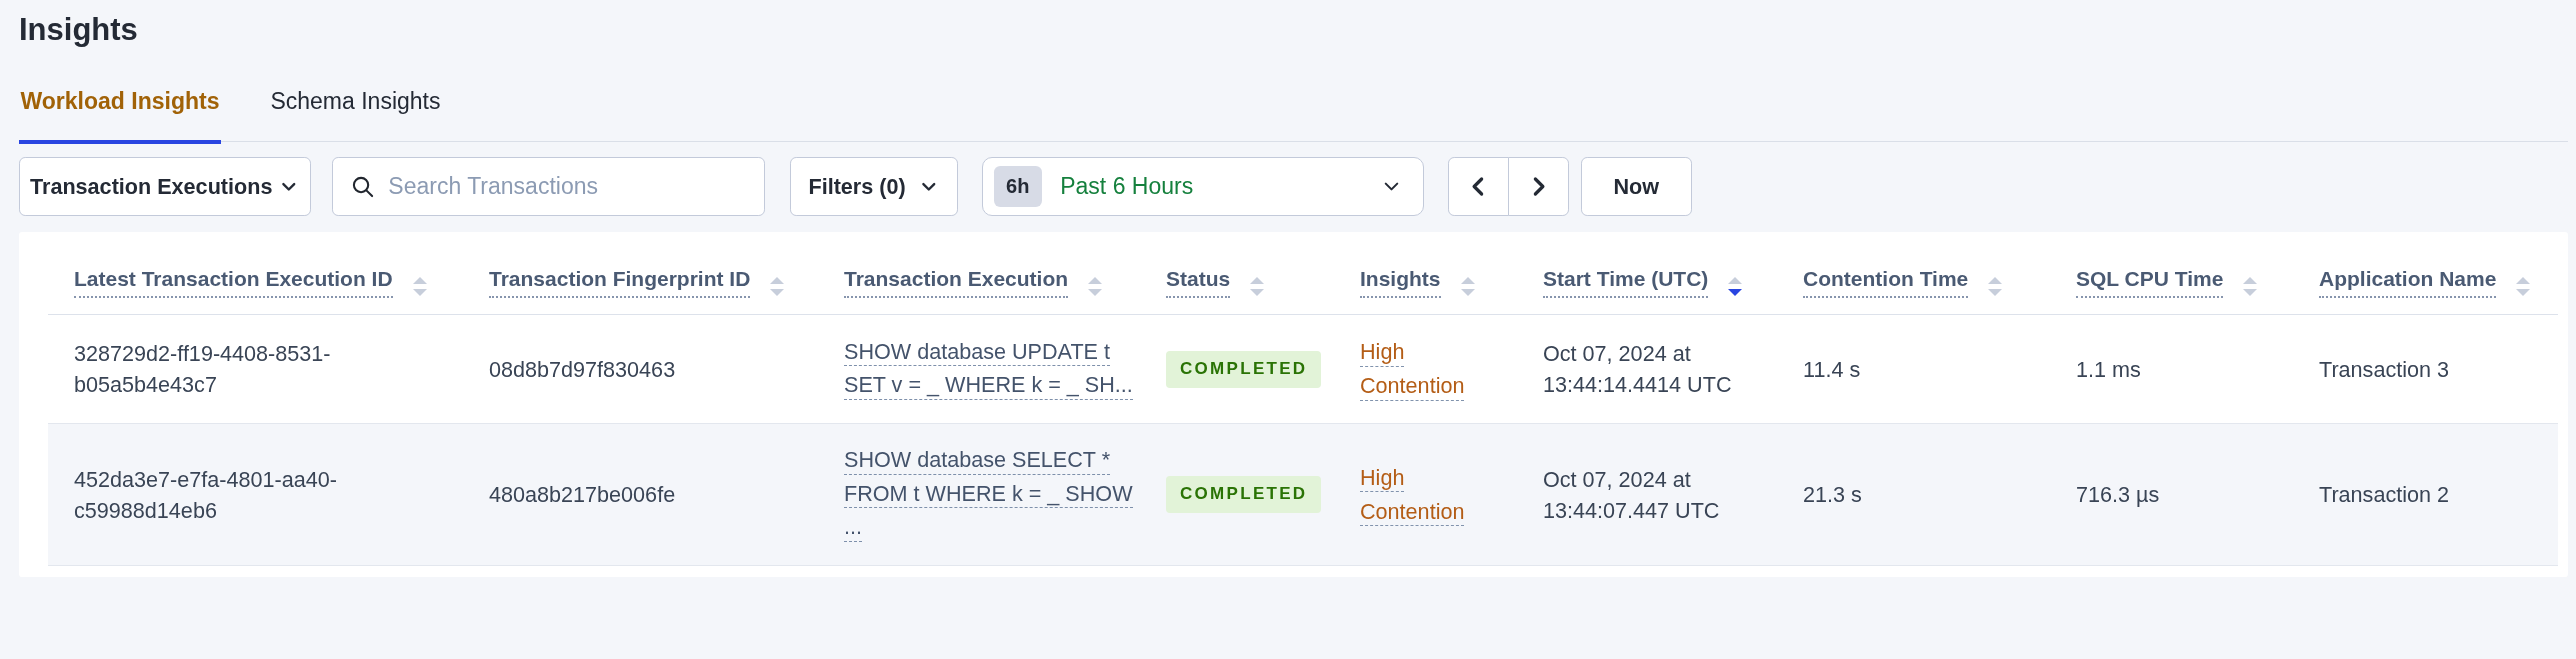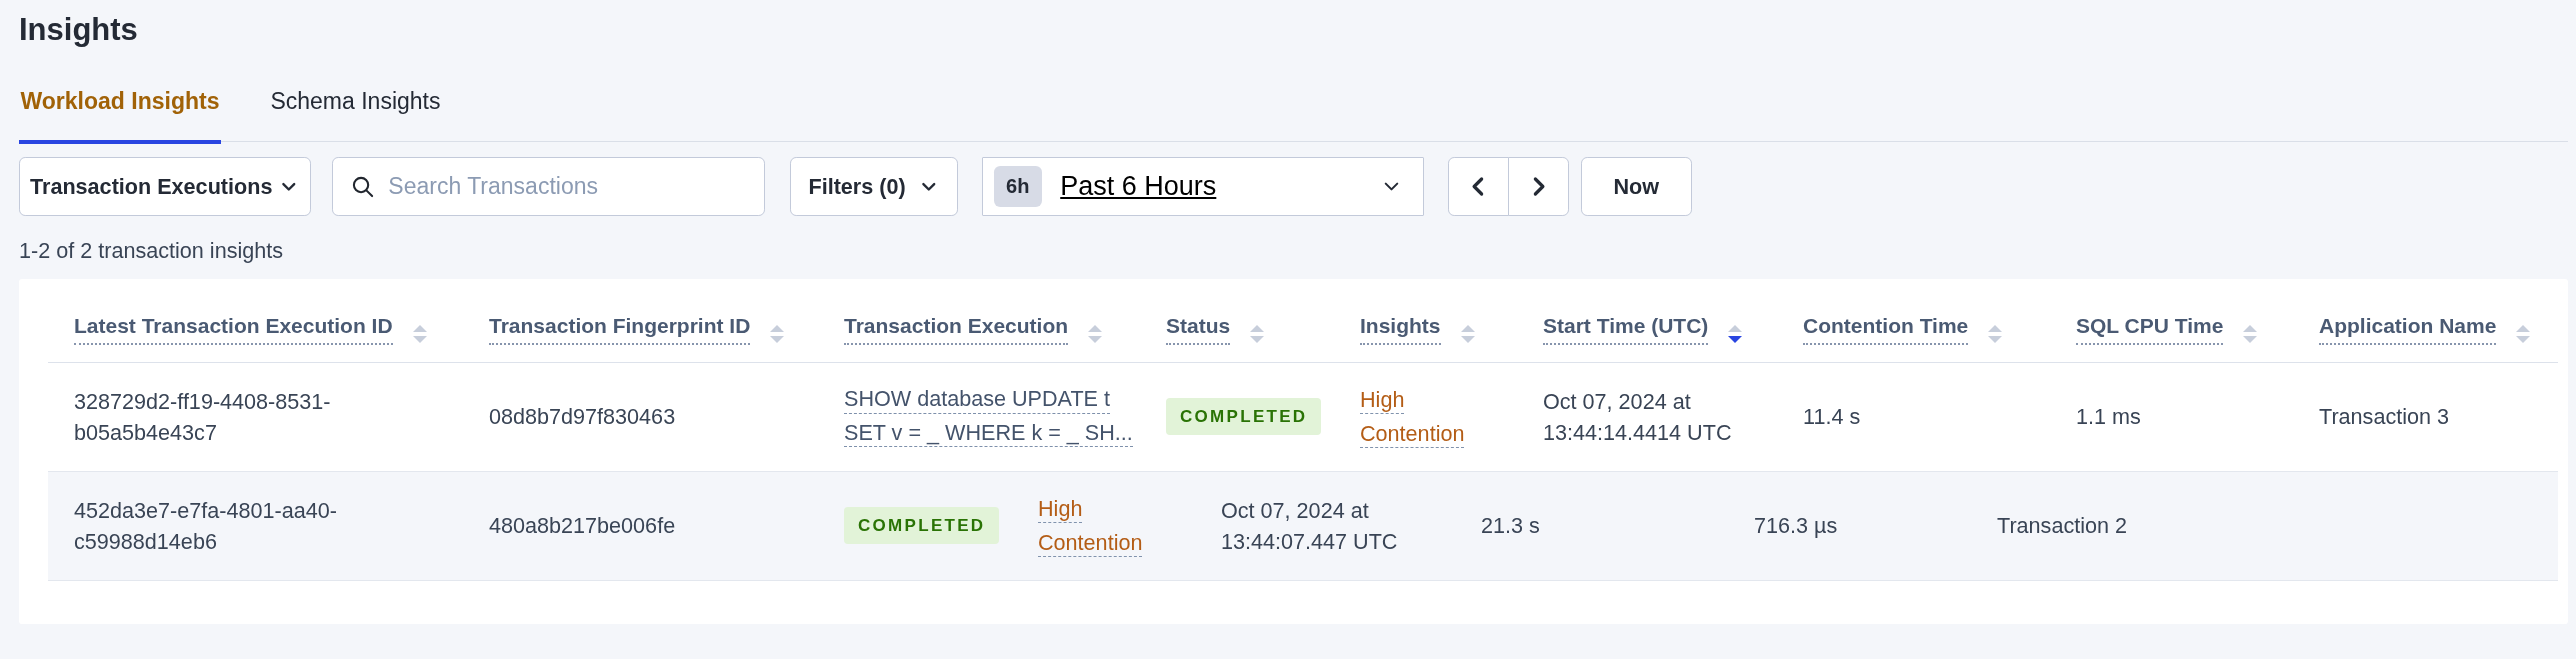--- a/index.html
+++ b/index.html
@@ -35,28 +35,28 @@
     display: flex; align-items: center; padding: 0 15.4px 0 17px; margin-right: 25px;
   }
   .search svg { flex: 0 0 auto; margin-right: 12.3px; }
   .search input {
     border: none; outline: none; background: transparent; width: 100%;
     font-size: 23px; color: #394455; font-family: inherit;
   }
   .search input::placeholder { color: #8c9bb3; }
 
   .timepicker {
-    width: 442px; height: 59px; background: #fff; border: 1.5px solid #c3cada; border-radius: 1px;
+    width: 442px; height: 59px; background: #fff; border: 1.5px solid #c3cada; border-radius: 10px;
     display: flex; align-items: center; padding: 0 20px 0 10.8px; margin-right: 24px; cursor: pointer;
   }
   .badge-6h {
     background: #d7dbe6; color: #242a35; font-weight: 700; font-size: 20px;
     border-radius: 6.2px; padding: 9.2px 12.3px; margin-right: 18.5px;
   }
-  .tp-label { font-size: 27px; color: #000000; flex: 1 1 auto; text-decoration: underline; }
+  .tp-label { font-size: 23px; color: #15803d; flex: 1 1 auto; }
 
   .pager { display: flex; margin-right: 12.3px; }
   .pager button {
     width: 61px; height: 59px; background: #fff; border: 1.5px solid #c3cada;
     display: flex; align-items: center; justify-content: center; cursor: pointer;
   }
   .pager button:first-child { border-radius: 6.2px 0 0 6.2px; }
   .pager button:last-child { border-radius: 0 6.2px 6.2px 0; margin-left: -1.5px; }
   .now-btn { width: 111px; }
 
@@ -157,21 +157,20 @@
       <button>
         <svg width="25" height="25" viewBox="0 0 20 20">
             <path d="M7.5 4 L13.5 10 L7.5 16" fill="none" stroke="#242a35" stroke-width="2.6" stroke-linecap="round" stroke-linejoin="round"></path>
           </svg>
       </button>
     </div>
 
     <button class="btn now-btn">Now</button>
   </div>
 
-  <div class="count">1-2 of 2 transaction insights</div>
 
   <div class="card">
 
     <div class="trow thead">
       <div class="cell c1">
         <span class="th-label">Latest Transaction Execution ID</span><span class="sort">
             <i class="up"></i>
             <i class="down"></i>
           </span>
       </div>
@@ -247,20 +246,25 @@
       <div class="cell c7">11.4 s</div>
       <div class="cell c8">1.1 ms</div>
       <div class="cell c9">Transaction 3</div>
     </div>
 
     <div class="trow tr alt">
       <div class="cell c1">
         <div class="wrap-id">452da3e7-e7fa-4801-aa40-c59988d14eb6</div>
       </div>
       <div class="cell c2">480a8b217be006fe</div>
+      <div class="cell c3">
+        <div class="qline"><span>SHOW database SELECT *</span></div>
+        <div class="qline"><span>FROM t WHERE k = _ SHOW</span></div>
+        <div class="qline"><span>...</span></div>
+      </div>
       <div class="cell c4">
         <span class="status-badge">COMPLETED</span>
       </div>
       <div class="cell c5">
         <div class="insight"><span>High Contention</span></div>
       </div>
       <div class="cell c6">
         <div class="wrap-time">Oct 07, 2024 at 13:44:07.447 UTC</div>
       </div>
       <div class="cell c7">21.3 s</div>

